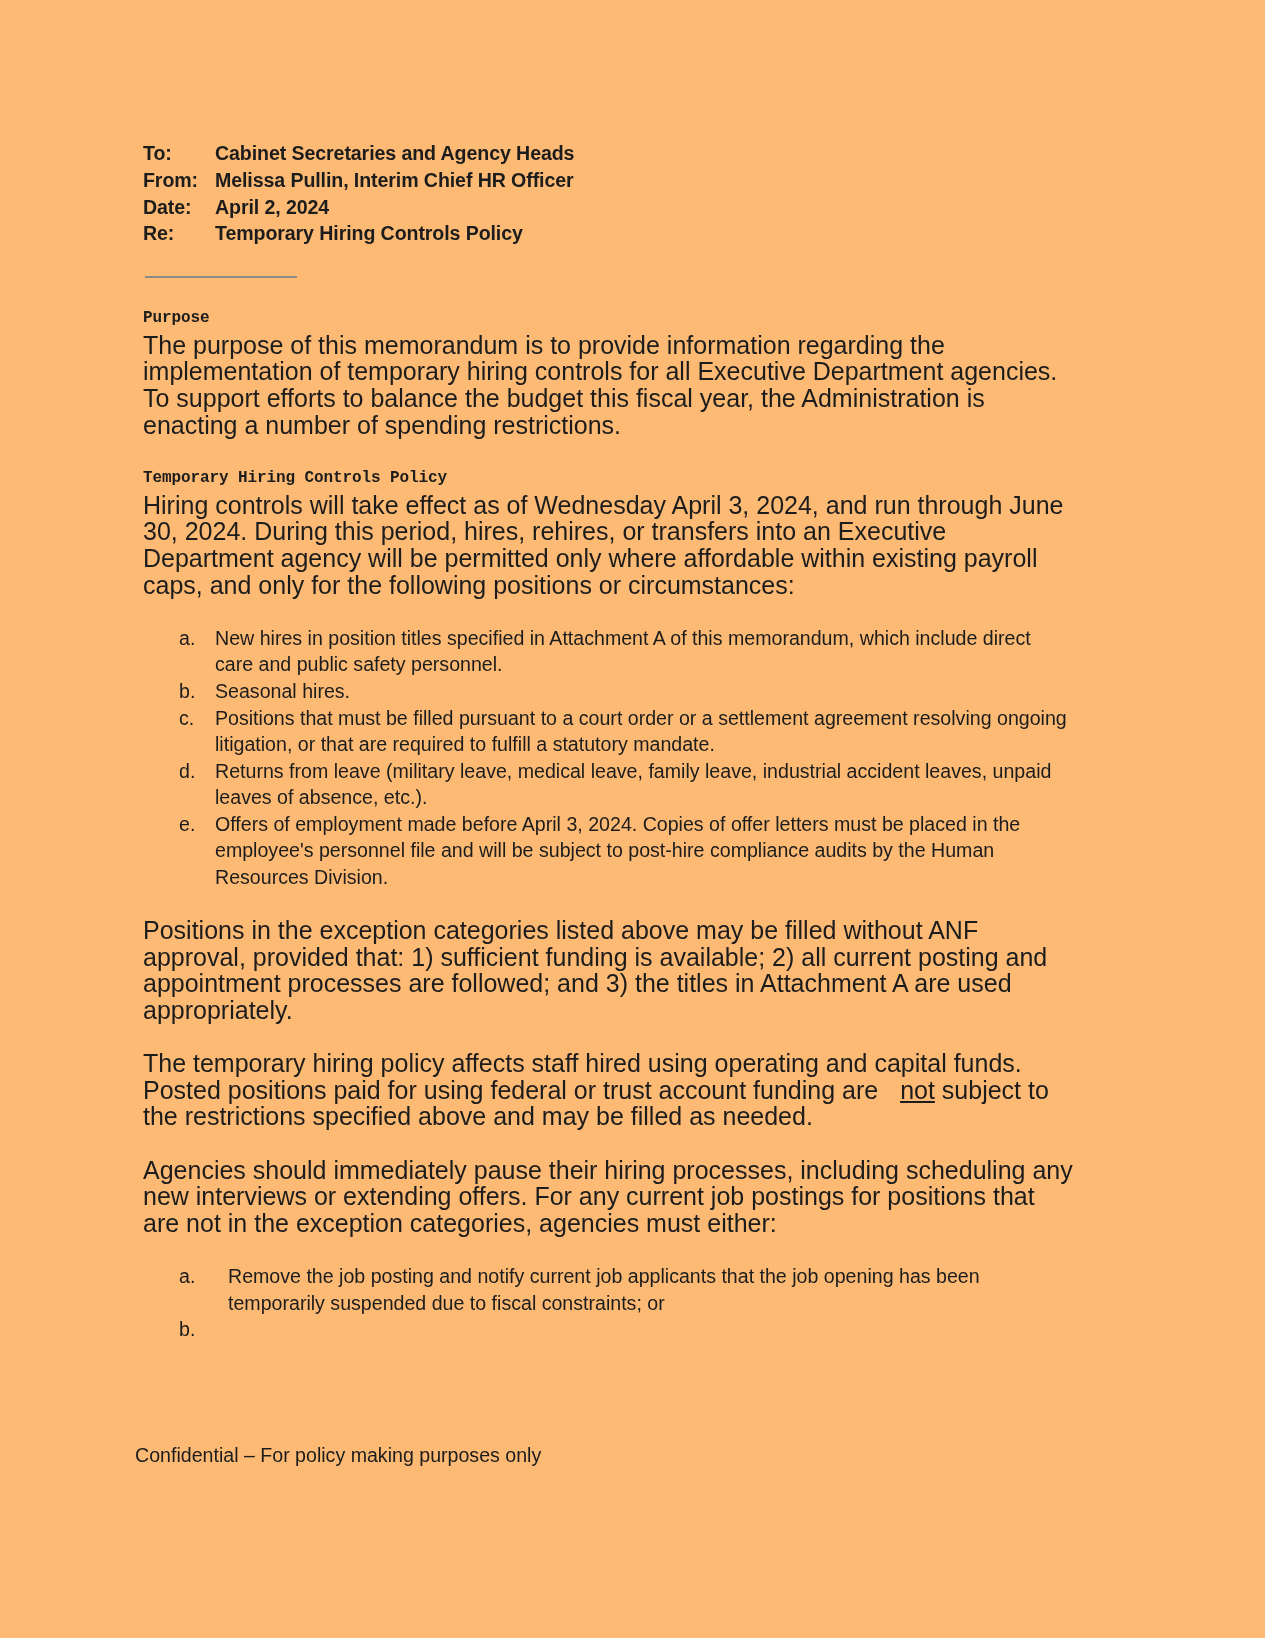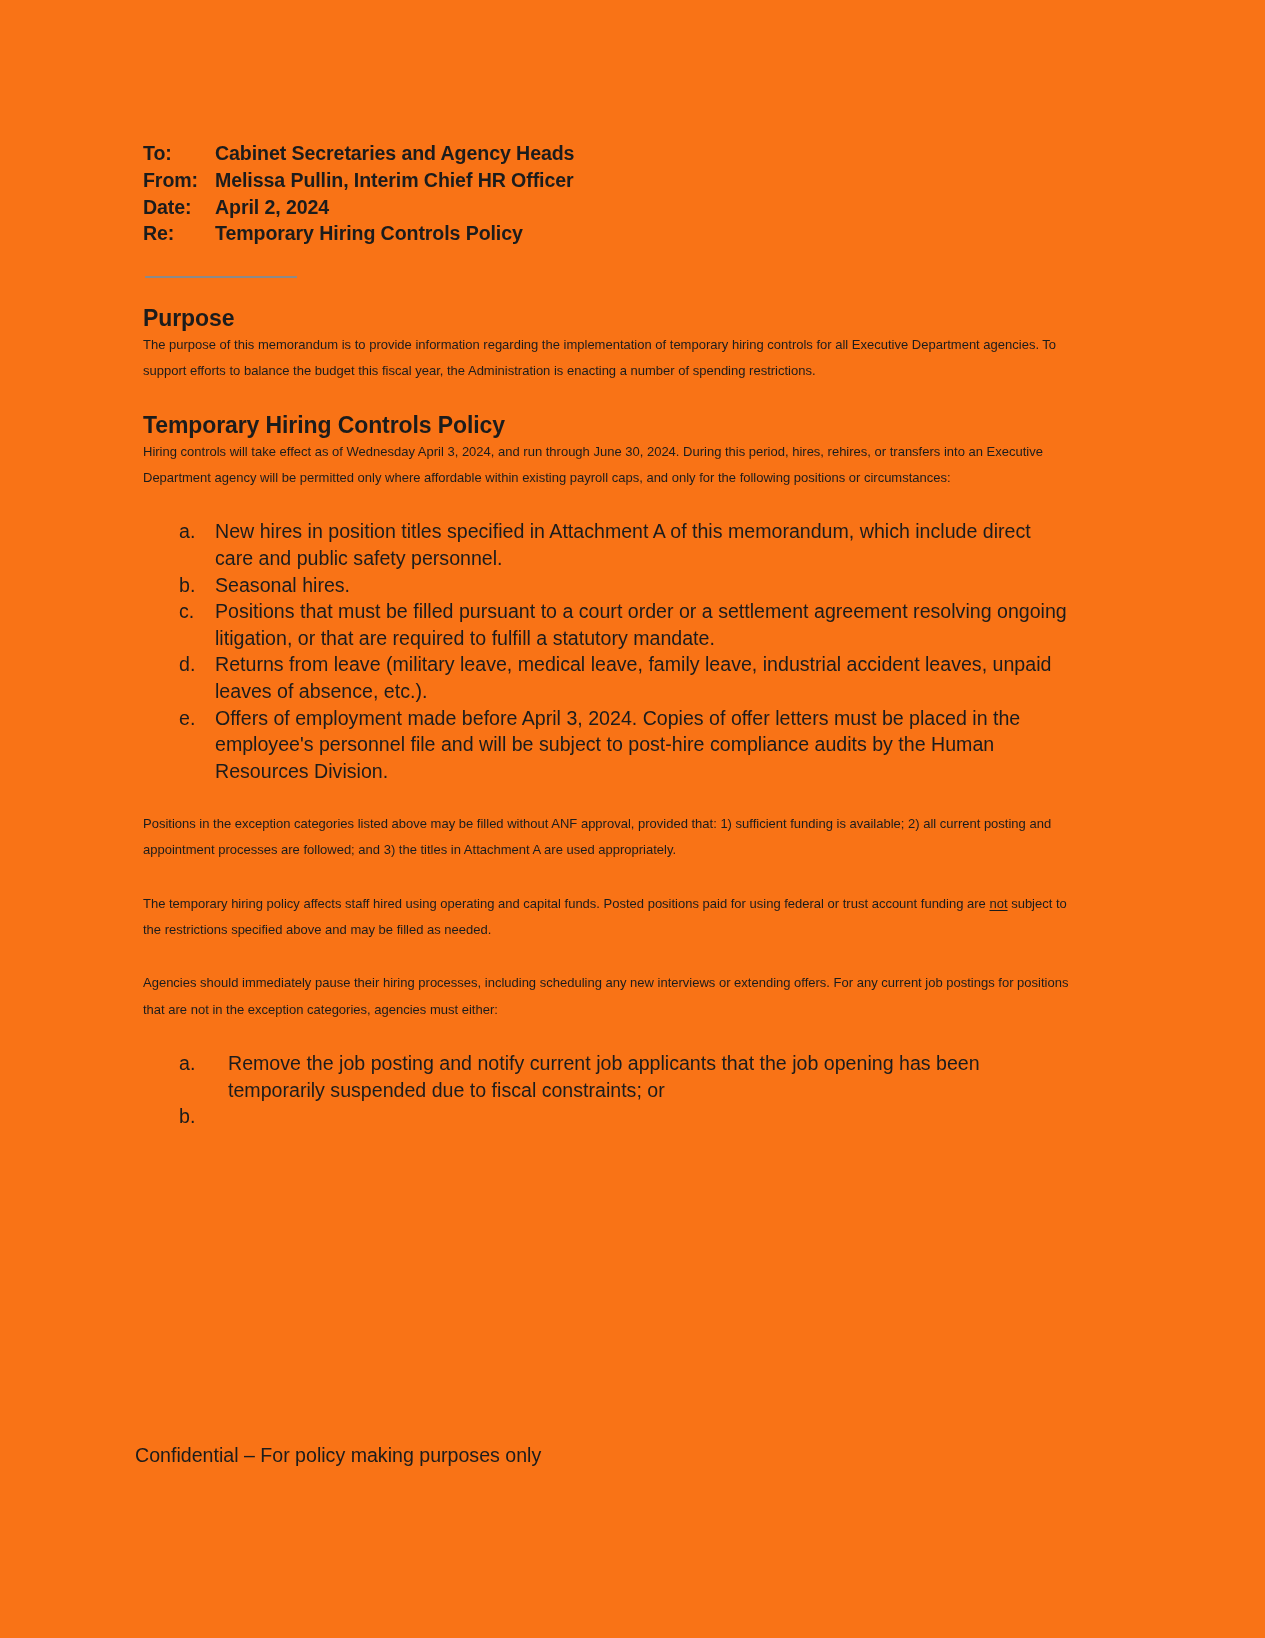--- a/index.html
+++ b/index.html
@@ -11,21 +11,21 @@
     width: 1265px;
     height: 1638px;
     font-family: "Liberation Sans", sans-serif;
     color: #1a1a1a;
     -webkit-font-smoothing: antialiased;
   }
   .page {
     position: relative;
     width: 1265px;
     height: 1638px;
-    background: #f97316;
+    background: #fdba74;
     box-sizing: border-box;
     padding: 140px 143px 0 143px;
   }
   .doc-body {
     width: 930px;
     font-size: 19.6px;
     line-height: 26.6px;
     color: #1c1c1c;
   }
 
@@ -55,28 +55,29 @@
     border-top: 2px solid #8a8a8a;
     margin: 29px 0 0 2px;
   }
 
   
   .section {
     margin-top: 27px;
   }
   .section-heading {
     font-weight: bold;
-    font-size: 23px;
+    font-size: 16px;
     line-height: 26.6px;
     margin: 12px 0 0 0;
     letter-spacing: -0.1px;
+    font-family: Liberation Mono, monospace;
   }
   .para {
     margin: 0;
-    font-size: 13px;
+    font-size: 25px;
     line-height: 26.6px;
     text-align: left;
   }
   .para + .para {
     margin-top: 26.6px;
   }
   .spacer-para {
     margin-top: 26.6px;
   }
 
@@ -100,21 +101,21 @@
     width: 30px;
     text-align: left;
   }
   ol.alpha-list.wide > li {
     padding-left: 85px;
   }
   ol.alpha-list.wide > li .marker {
     left: 36px;
   }
 
-  u.underline-word { text-underline-offset: 2px; }
+  u.underline-word { text-underline-offset: 2px; margin-left: 15px; }
   sup.ord { font-size: 0.62em; vertical-align: super; line-height: 0; }
 
   
   .doc-footer {
     position: absolute;
     left: 135px;
     top: 1442px;
     font-size: 19.6px;
     line-height: 26.6px;
     color: #1c1c1c;

